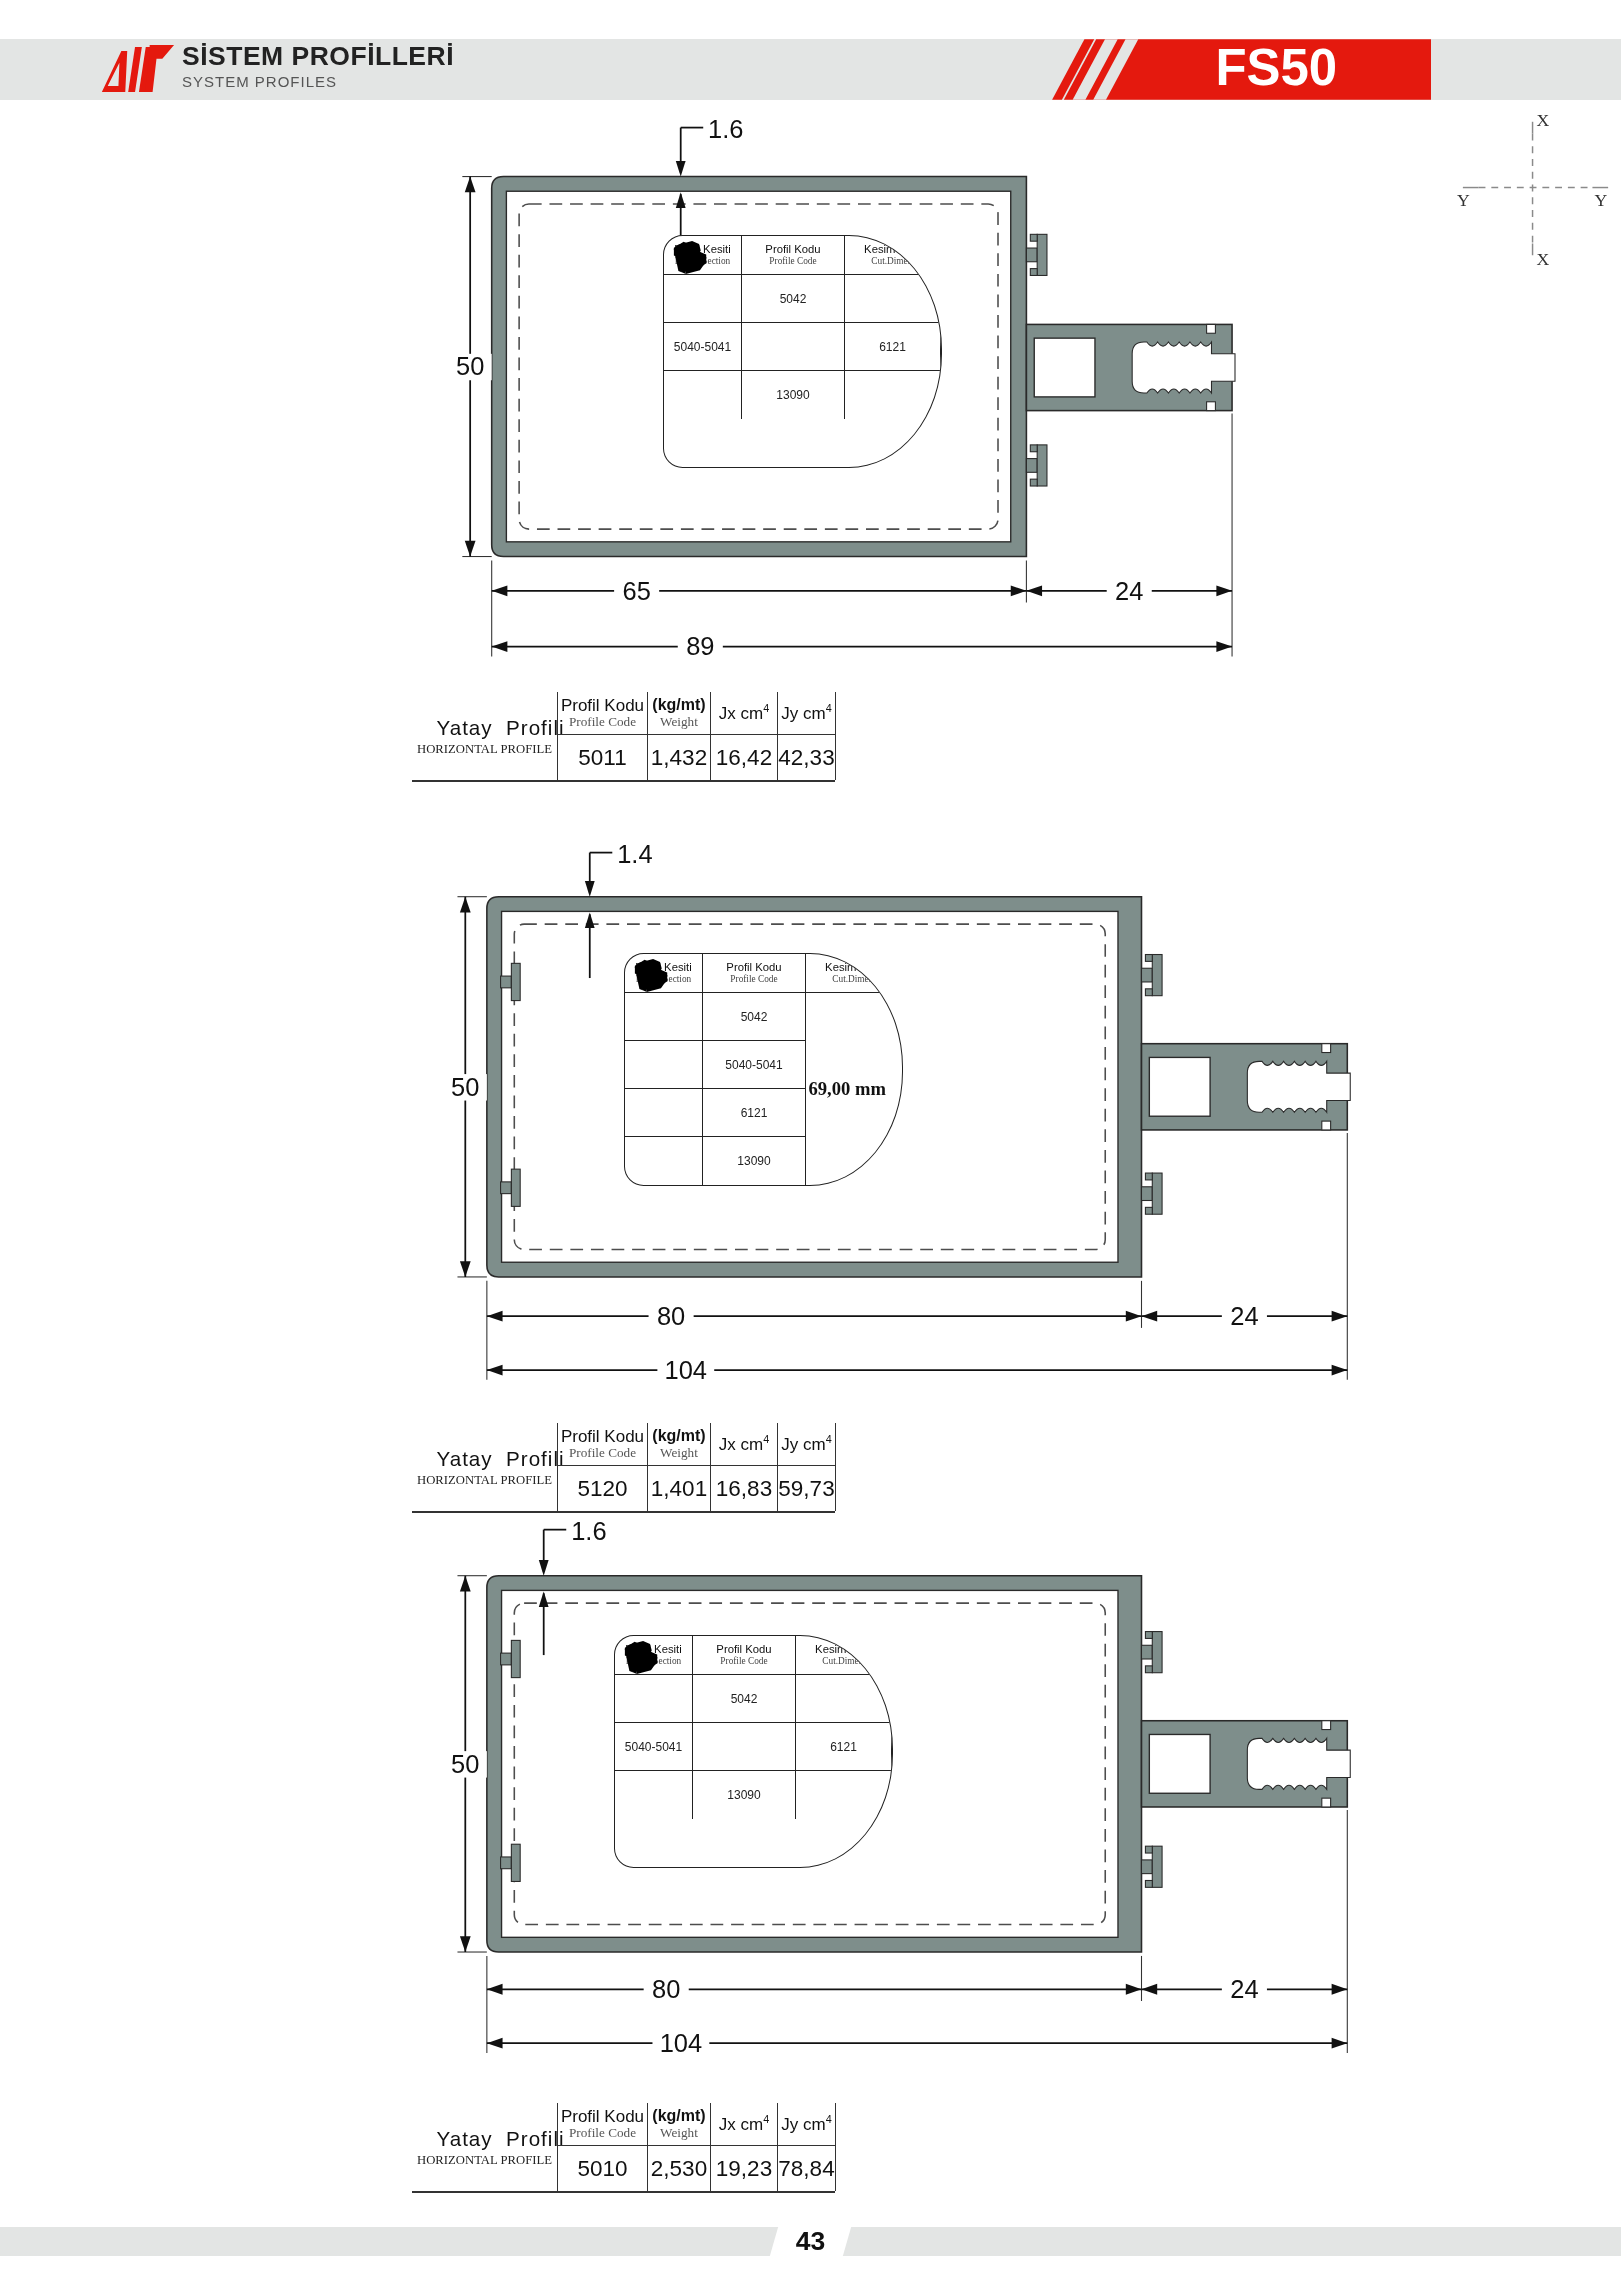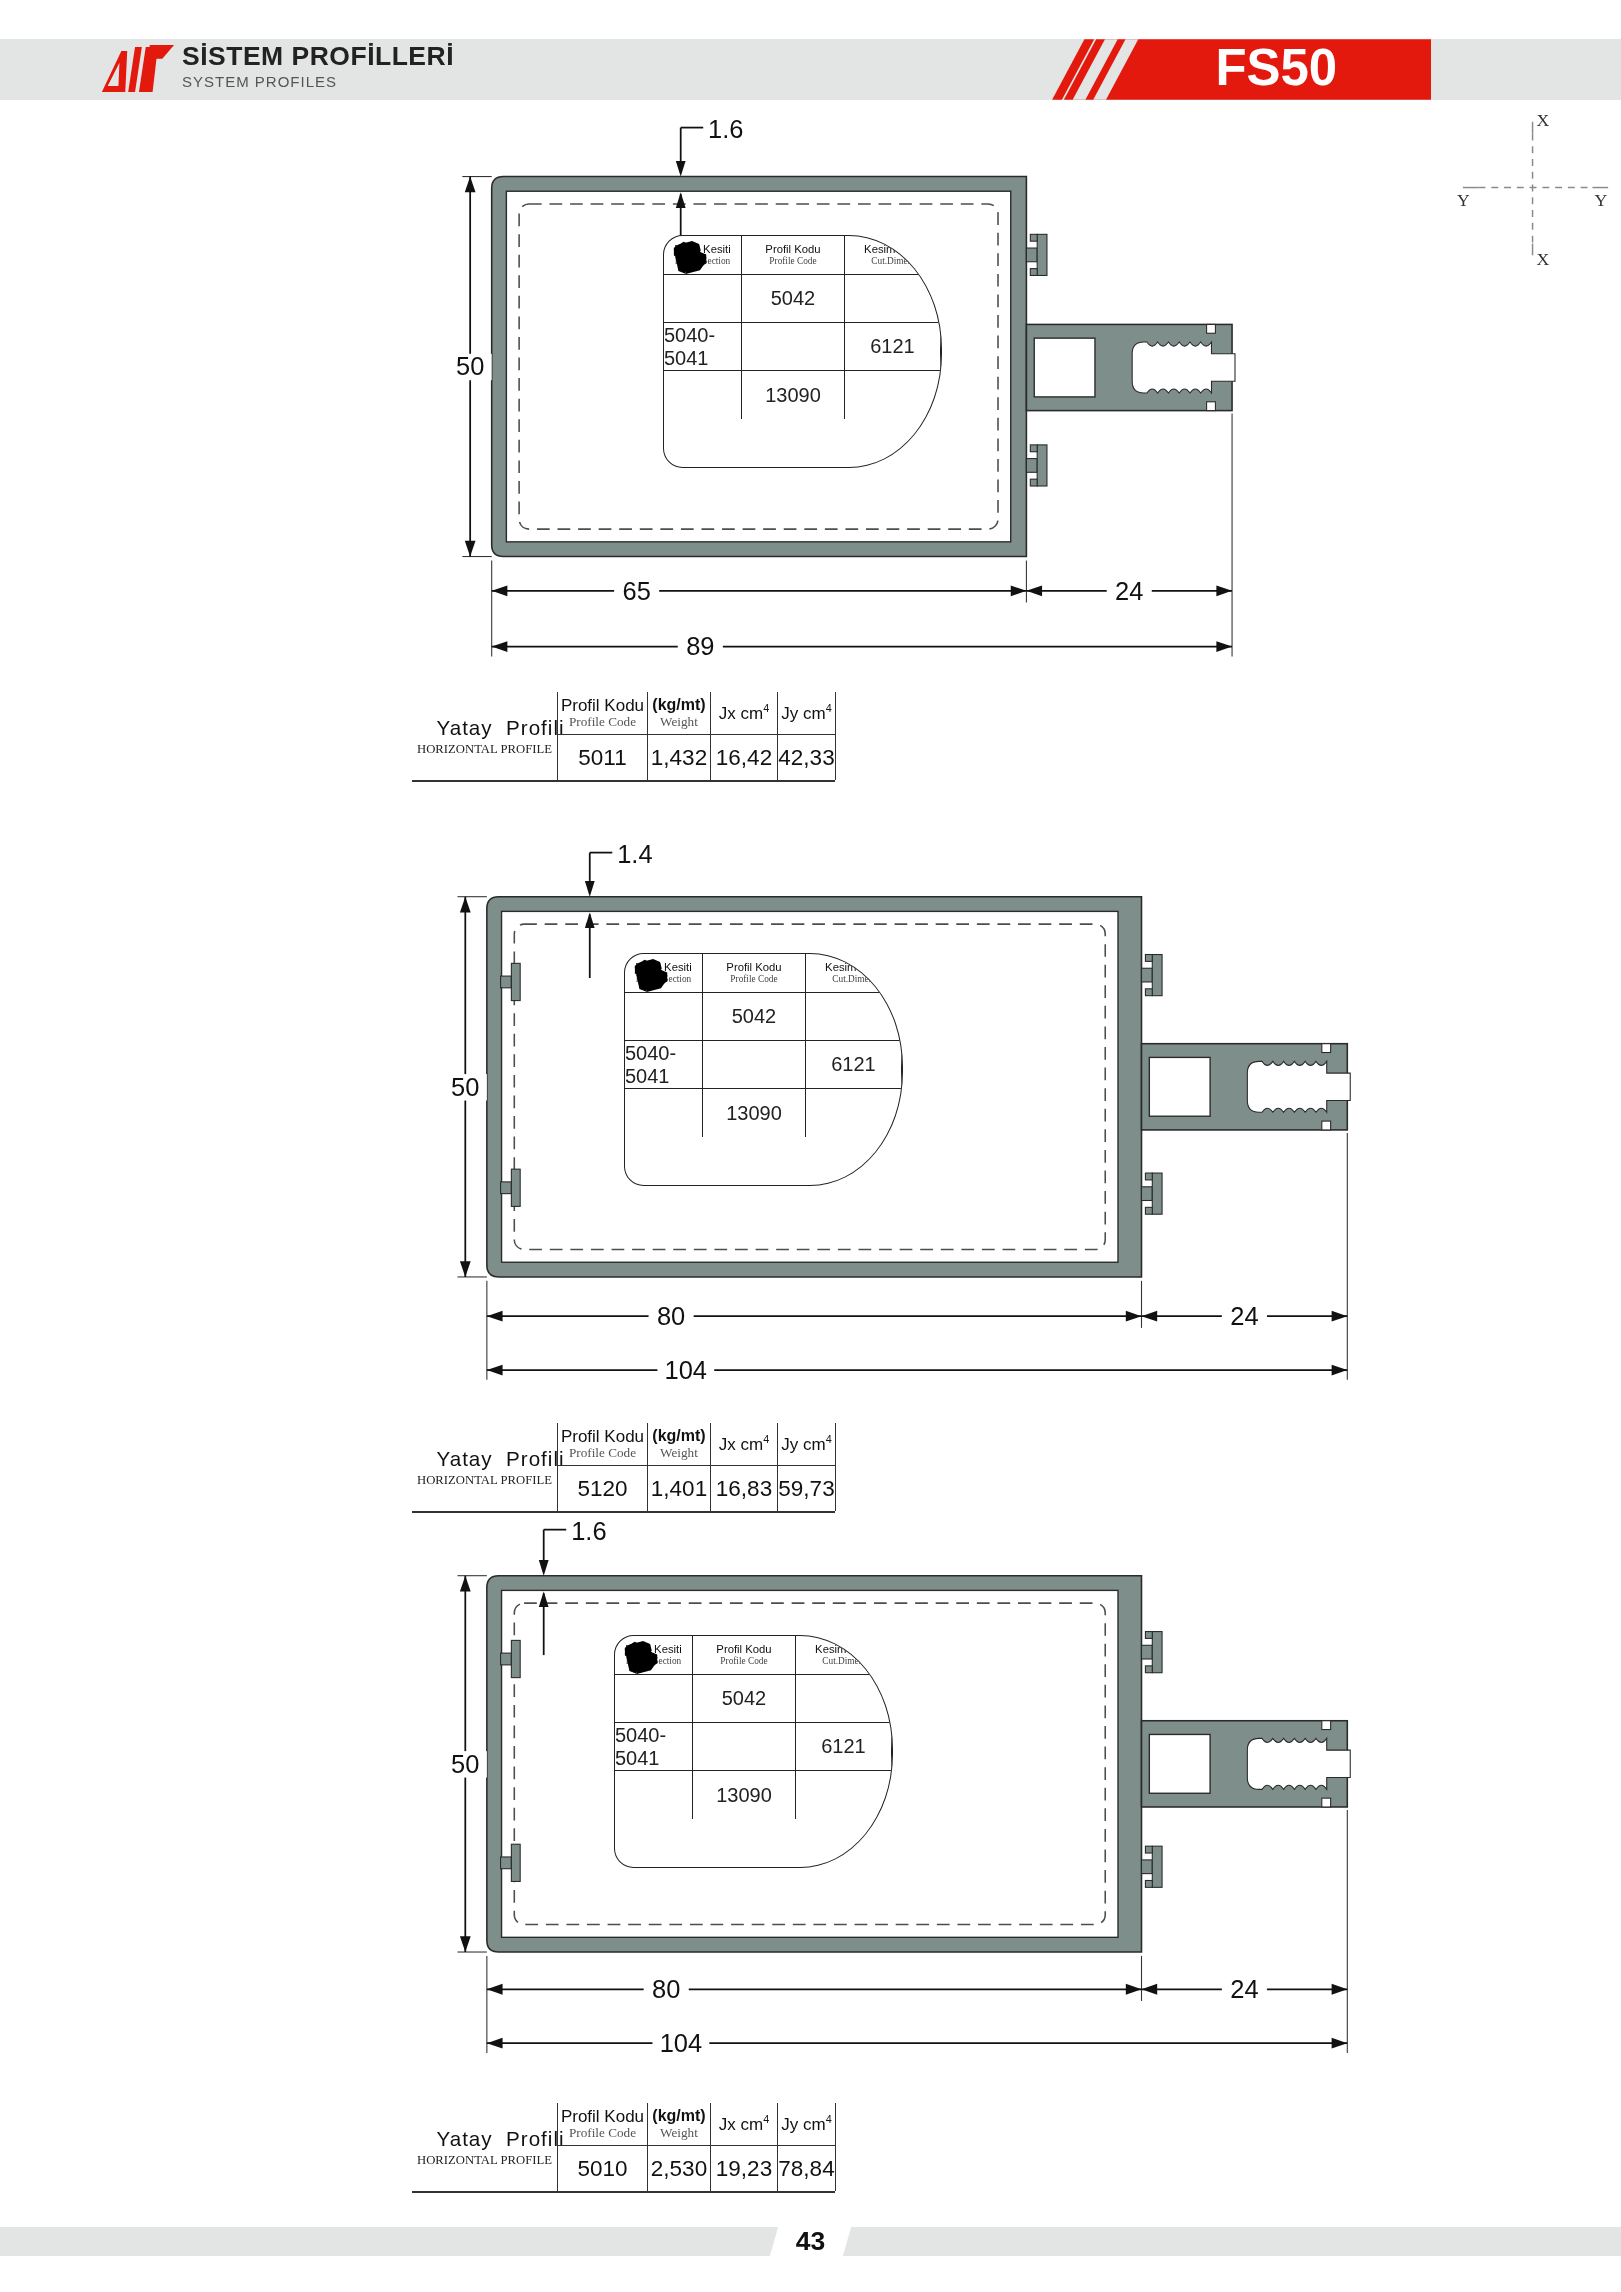--- a/index.html
+++ b/index.html
@@ -38,21 +38,21 @@
         display:grid;grid-template-columns:78px 103px 1fr;grid-template-rows:39px repeat(4,48px);
         overflow:hidden;}
   .blob .c1{border-right:1.4px solid #222;}
   .blob .c2{border-right:1.4px solid #222;}
   .blob .bh{display:flex;flex-direction:column;align-items:center;justify-content:center;
             border-bottom:1.4px solid #222;line-height:1.2;text-align:center;}
   .blob .rb{border-bottom:1.2px solid #222;}
   .btr{font-size:11.3px;color:#111;}
   .ben{font-family:"Liberation Serif",serif;font-size:9.3px;color:#444;}
   .bi{display:flex;align-items:center;justify-content:center;}
-  .bc{display:flex;align-items:center;justify-content:center;font-size:20px;color:#222;}
+  .bc{display:flex;align-items:center;justify-content:center;font-size:12px;color:#222;}
   .bcut{grid-column:3;grid-row:2/6;display:flex;align-items:center;justify-content:center;
         font-family:"Liberation Serif",serif;font-weight:bold;font-size:18.6px;color:#111;
         padding-right:13.7px;}
   .ic{width:53px;height:43px;}
   
   .dt{position:absolute;width:423px;display:grid;
       grid-template-columns:145px 90px 63px 67px 59px;grid-template-rows:43px 45px;
       border-bottom:2.2px solid #333;}
   .dt .t{grid-row:1/3;grid-column:1;display:flex;flex-direction:column;align-items:center;
          justify-content:center;line-height:1.15;}
@@ -361,20 +361,21 @@
       <div class="bh">
           <span class="btr">Kesim Ölçü</span>
           <span class="ben">Cut.Dimen.</span>
         </div>
       <div class="bi c1 rb">
           <svg class="ic" viewBox="0 0 52 44">
             <use href="#ic0"></use>
           </svg>
         </div>
       <div class="bc c2 rb">5042</div>
+      <div class="bcut">69,00 mm</div>
       <div class="bi c1 rb">
           <svg class="ic" viewBox="0 0 52 44">
             <use href="#ic1"></use>
           </svg>
         </div>
       <div class="bc c2 rb">5040-5041</div>
       <div class="bi c1 rb">
           <svg class="ic" viewBox="0 0 52 44">
             <use href="#ic2"></use>
           </svg>

